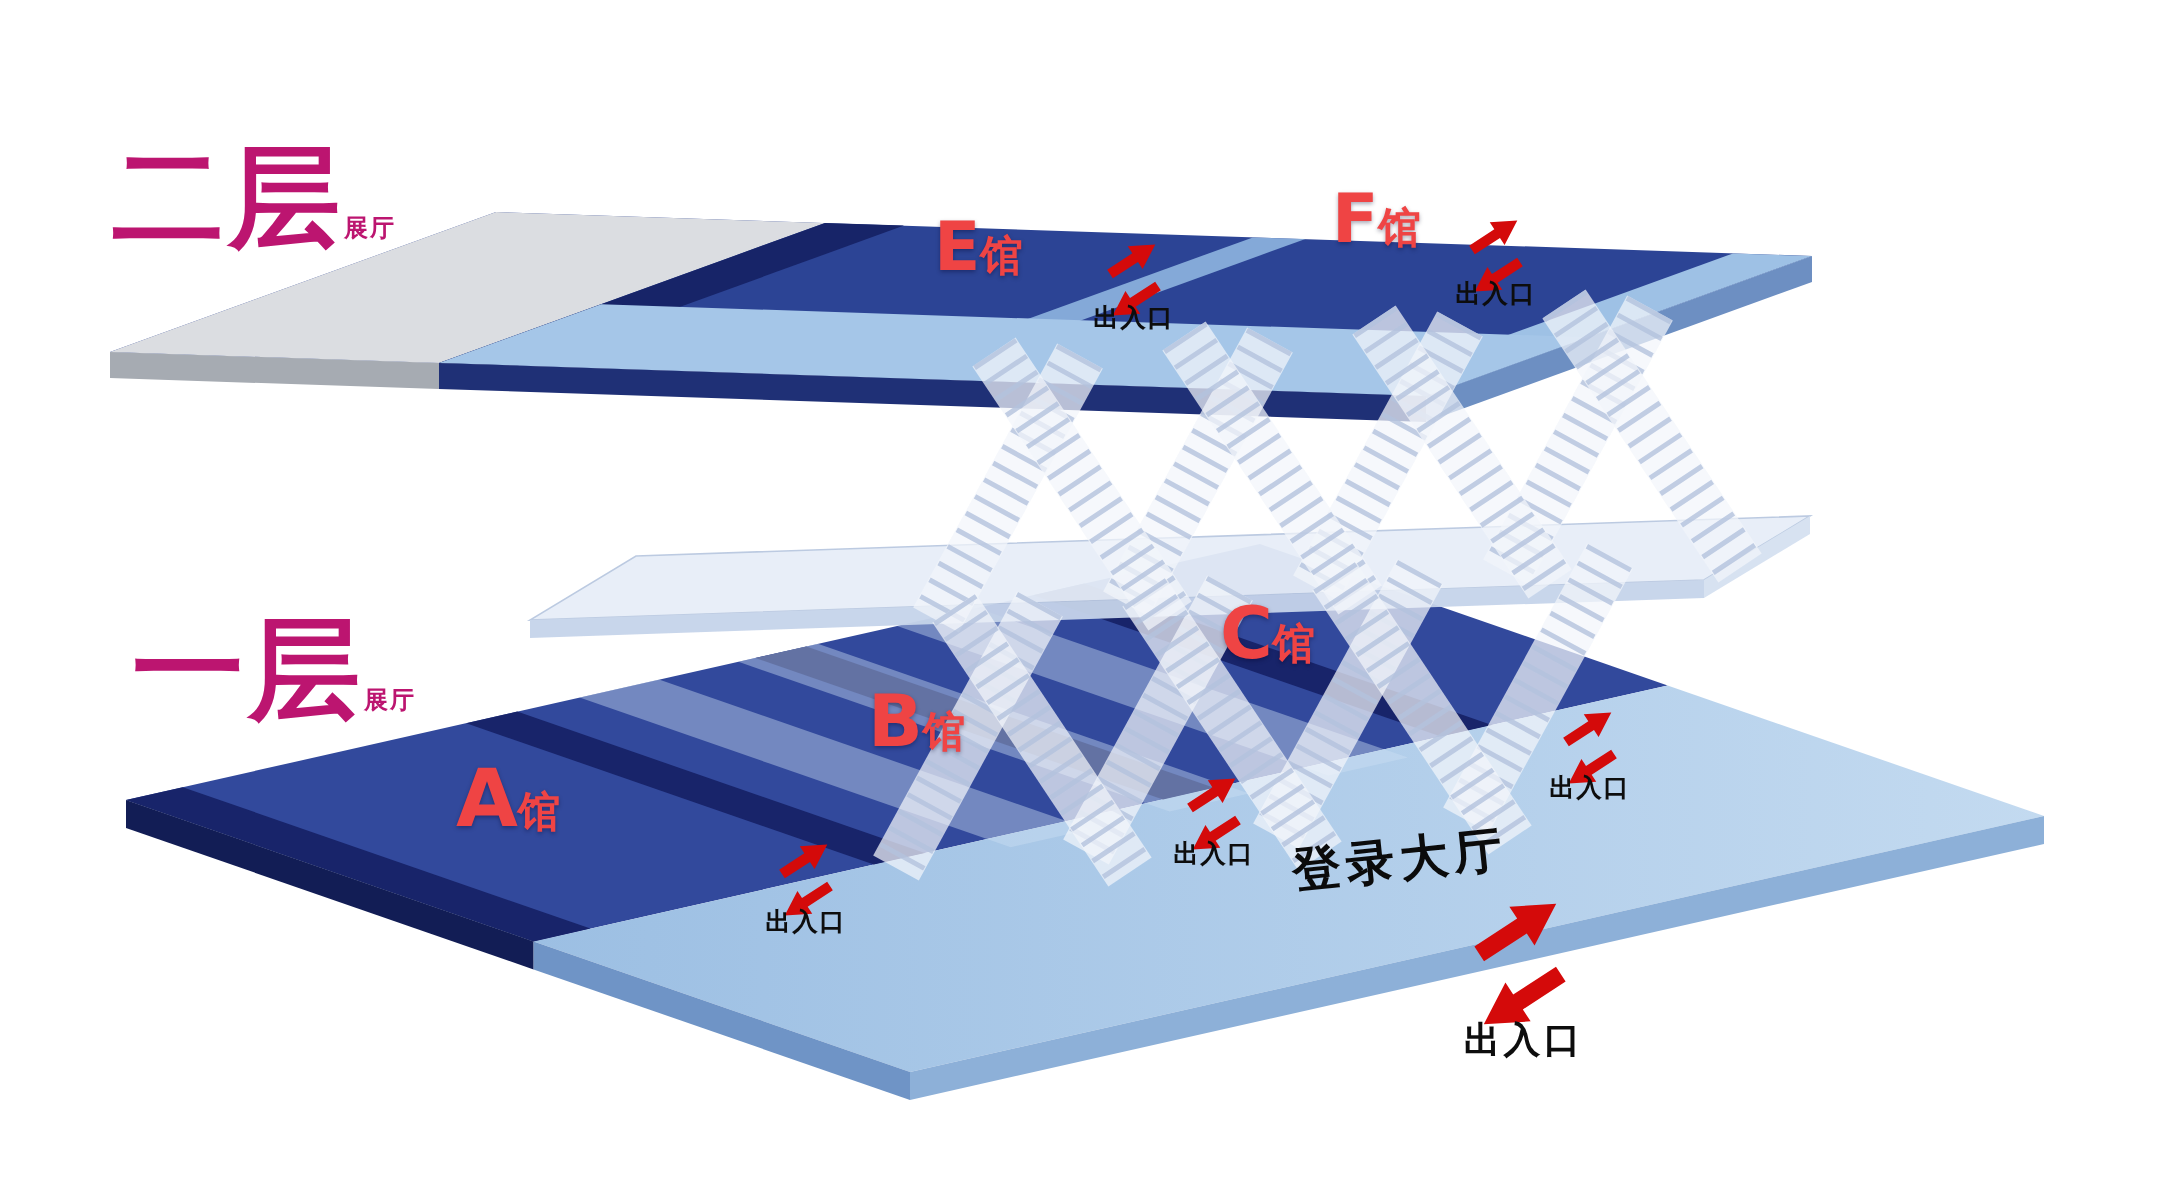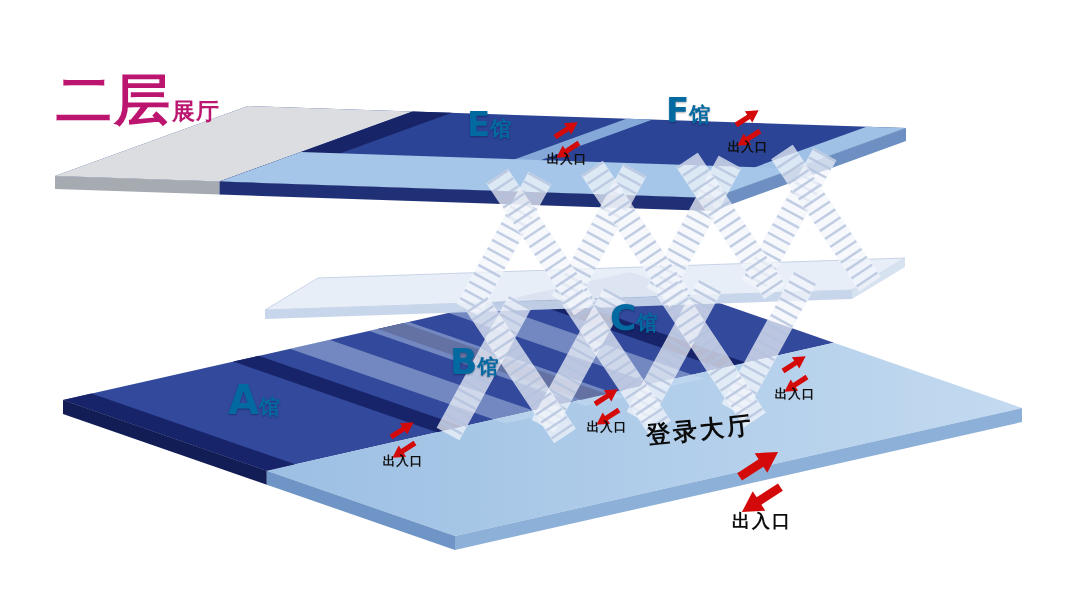--- a/index.html
+++ b/index.html
@@ -4,22 +4,22 @@
 <style>
   html,body{margin:0;padding:0;background:#ffffff;}
   #stage{
     position:relative;width:1079px;height:594px;background:#ffffff;overflow:hidden;
     font-family:"DejaVu Sans","Liberation Sans",sans-serif;
   }
   #scene{position:absolute;left:0;top:0;}
   .lbl{position:absolute;white-space:nowrap;line-height:1;}
   .floor-title{color:#bc1570;font-weight:900;}
   .title-big{font-size:56px;letter-spacing:2px;}
-  .title-small{font-size:23px;letter-spacing:1px;margin-top:24px;}
-  .hall-label{color:#0369a1;font-weight:800;text-shadow:0 1px 2px rgba(0,0,40,.35);}
+  .title-small{font-size:12px;letter-spacing:1px;margin-top:24px;}
+  .hall-label{color:#ef4444;font-weight:800;text-shadow:0 1px 2px rgba(0,0,40,.35);}
   .hall-letter{font-size:36px;}
   .hall-letter.sz40{font-size:40px;}
   .hall-letter.sz34{font-size:34px;}
   .hall-suffix{font-size:21px;font-weight:800;}
   .lobby-label{color:#0b0b0b;font-weight:900;font-size:24px;letter-spacing:3px;transform:rotate(-6deg);}
   .exit-label{color:#0d0d0d;font-weight:900;font-size:12.5px;width:70px;text-align:center;letter-spacing:1px;}
   .exit-label.big{font-size:18px;width:96px;letter-spacing:2px;}
 </style>
 </head>
 <body>
@@ -113,32 +113,35 @@
       <use href="#dblArrow" transform="translate(607,407)"></use>
       <use href="#dblArrow" transform="translate(795,374)"></use>
       <use href="#dblArrow" transform="translate(760,482) scale(1.7)"></use>
     </g>
   </svg>
 
   <div class="lbl floor-title" style="left:56px;top:72px">
     <span class="title-big">二层</span><span class="title-small">展厅</span>
   </div>
 
+  <div class="lbl floor-title" style="left:66px;top:308px">
+    <span class="title-big">一层</span><span class="title-small">展厅</span>
+  </div>
 
   <div class="lbl hall-label" style="left:467px;top:107px">
     <span class="hall-letter sz34">E</span><span class="hall-suffix">馆</span>
   </div>
   <div class="lbl hall-label" style="left:666px;top:93px">
     <span class="hall-letter sz34">F</span><span class="hall-suffix">馆</span>
   </div>
 
   <div class="lbl hall-label" style="left:228px;top:380px">
     <span class="hall-letter sz40">A</span><span class="hall-suffix">馆</span>
   </div>
-  <div class="lbl hall-label" style="left:450px;top:344px">
+  <div class="lbl hall-label" style="left:434px;top:344px">
     <span class="hall-letter">B</span><span class="hall-suffix">馆</span>
   </div>
   <div class="lbl hall-label" style="left:610px;top:300px">
     <span class="hall-letter">C</span><span class="hall-suffix">馆</span>
   </div>
 
   <div class="lbl lobby-label" style="left:646px;top:418px">登录大厅</div>
 
   <div class="lbl exit-label" style="left:532px;top:153px">出入口</div>
   <div class="lbl exit-label" style="left:713px;top:141px">出入口</div>

